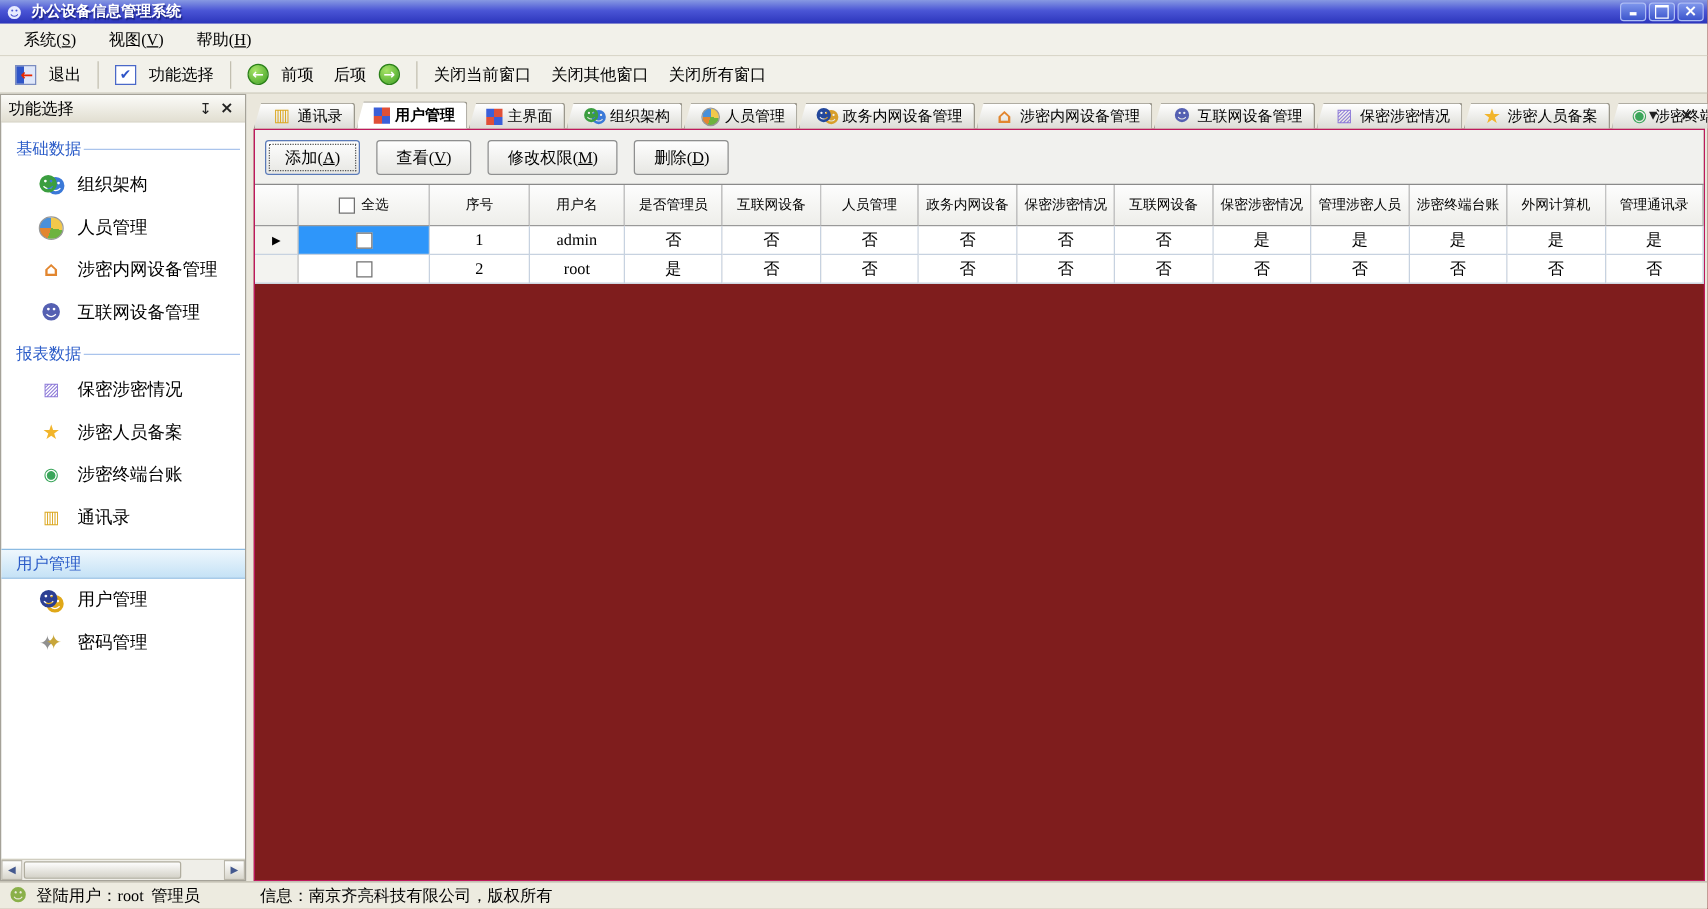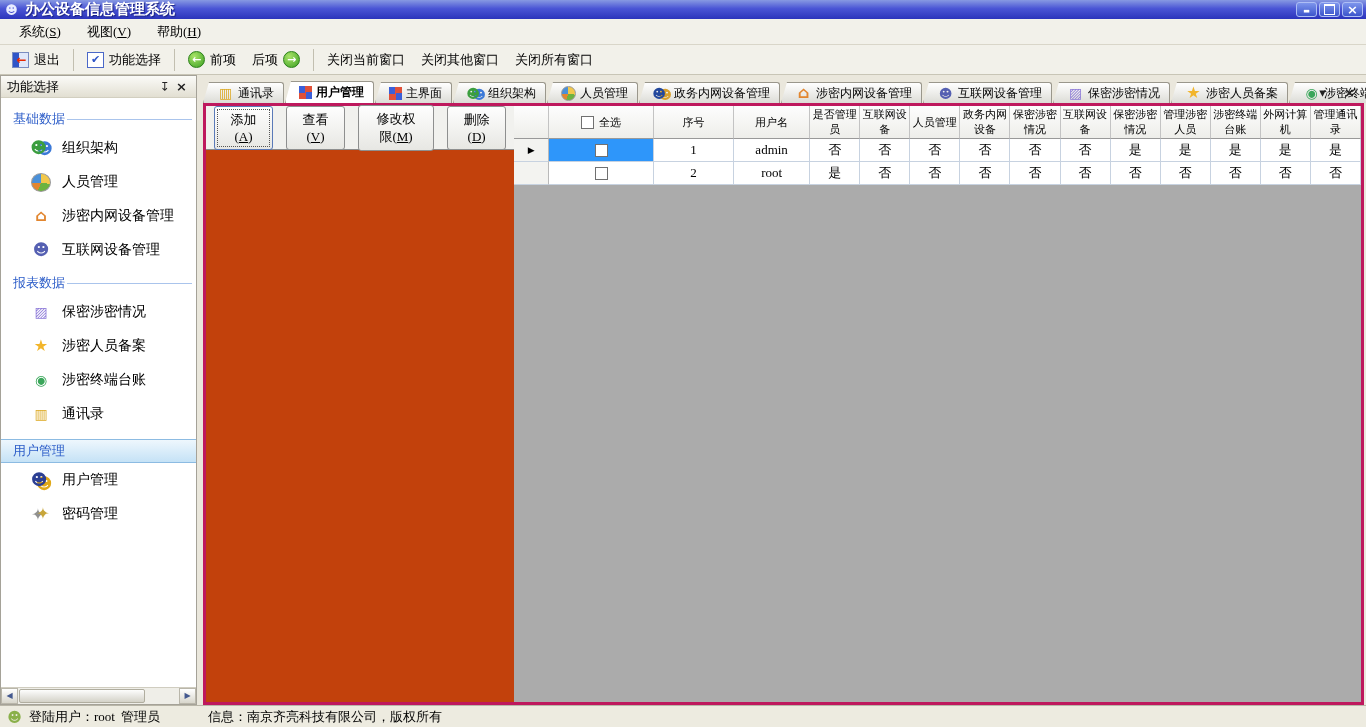--- a/index.html
+++ b/index.html
@@ -3,34 +3,34 @@
 <meta charset="utf-8">
 <style>
   * { margin:0; padding:0; box-sizing:border-box; }
   html,body { width:1366px; height:727px; overflow:hidden; }
   body { font-family:"Liberation Serif","DejaVu Serif",serif; font-size:13px; color:#000; background:#eae7dc; }
   .window { width:1366px; height:727px; display:flex; flex-direction:column; }
 
   
   .titlebar { height:19px; background:linear-gradient(180deg,#8799e2 0%,#4a55d5 45%,#2b34bb 100%);
     display:flex; align-items:center; padding:0 3px; gap:5px; }
-  .title-text { color:#fff; font-weight:bold; font-size:15px; text-shadow:1px 1px 1px #1a2280; flex:1;
+  .title-text { color:#fff; font-weight:bold; font-size:12px; text-shadow:1px 1px 1px #1a2280; flex:1;
     white-space:nowrap; overflow:hidden; }
   .win-controls { display:flex; gap:2px; }
   .win-btn { width:21px; height:15px; border:1px solid #aebef5; border-radius:3px;
     background:linear-gradient(#7d95ec,#3c55cc); color:#fff; display:inline-flex;
     align-items:center; justify-content:center; cursor:pointer; }
 
   
   .menubar { height:26px; background:#f2f1ea; border-bottom:1px solid #d9d6c9; display:flex; align-items:center; padding-left:6px; }
   .menu-item { padding:3px 13px; cursor:default; }
 
   
   .toolbar { height:30px; background:#f2f1ea; border-bottom:1px solid #c8c5b6; display:flex; align-items:center; padding-left:4px; }
-  .tool-btn { display:inline-flex; align-items:center; gap:5px; padding:1px 7px; cursor:pointer; border:1px solid transparent; }
+  .tool-btn { display:inline-flex; align-items:center; gap:10px; padding:1px 7px; cursor:pointer; border:1px solid transparent; }
   .tool-sep { width:1px; height:22px; background:#c2bfb0; margin:0 5px; }
 
   
   .main { flex:1; display:flex; background:#eae7dc; min-height:0; }
 
   
   .sidebar { width:197px; background:#fff; border:1px solid #a5a298; display:flex; flex-direction:column; }
   .sidebar-titlebar { height:22px; background:linear-gradient(#fbfbf8,#e2dfd2); border-bottom:1px solid #d2cfc0;
     display:flex; align-items:center; padding:0 6px; font-size:13px; }
   .sidebar-title { flex:1; }
@@ -56,21 +56,21 @@
   .content { flex:1; display:flex; flex-direction:column; padding:6px 2px 0 6px; min-width:0; }
   .tabstrip { height:22px; display:flex; align-items:flex-end; position:relative; padding-right:40px; }
   .tab { display:inline-flex; align-items:center; gap:4px; height:21px; padding:0 9px 0 13px; font-size:12px;
     background:linear-gradient(#ffffff,#dcdcd6); border:1px solid #9a978c; border-bottom:none;
     border-radius:3px 3px 0 0; cursor:pointer; white-space:nowrap; margin-right:1px;
     clip-path:polygon(6px 0,100% 0,100% 100%,0 100%); }
   .tab[data-active="true"] { background:#fff; font-weight:bold; height:22px; }
   .tab-tools { position:absolute; right:6px; top:3px; display:flex; gap:10px; color:#333; }
   .tab-tool { cursor:pointer; font-size:12px; }
 
-  .panel { flex:1; border:3px solid #be185d; background:#c2410c; display:flex; flex-direction:row; min-height:0; }
+  .panel { flex:1; border:1px solid #be185d; background:#7f1d1d; display:flex; flex-direction:column; min-height:0; }
   .btnbar { height:44px; background:#f1f1ee; display:flex; align-items:center; gap:13px; padding:0 8px;
     border-bottom:1px solid #8a8a8a; }
   .xpbtn { font-family:inherit; font-size:13px; padding:4px 15px; border:1px solid #8e8f8f; border-radius:3px;
     background:linear-gradient(#fefefe,#e7e7e3); cursor:pointer; }
   .xpbtn[data-focused="true"] { outline:1px dotted #555; outline-offset:-4px; border-color:#5a7ab8; }
 
   
   .grid { --cols:35px 105px 80px 76px repeat(11,minmax(0,1fr)); background:#ababab; }
   .t-head, .t-row { display:grid; grid-template-columns:var(--cols); }
   .th { min-height:33px; display:flex; align-items:center; justify-content:center; gap:5px; text-align:center;

